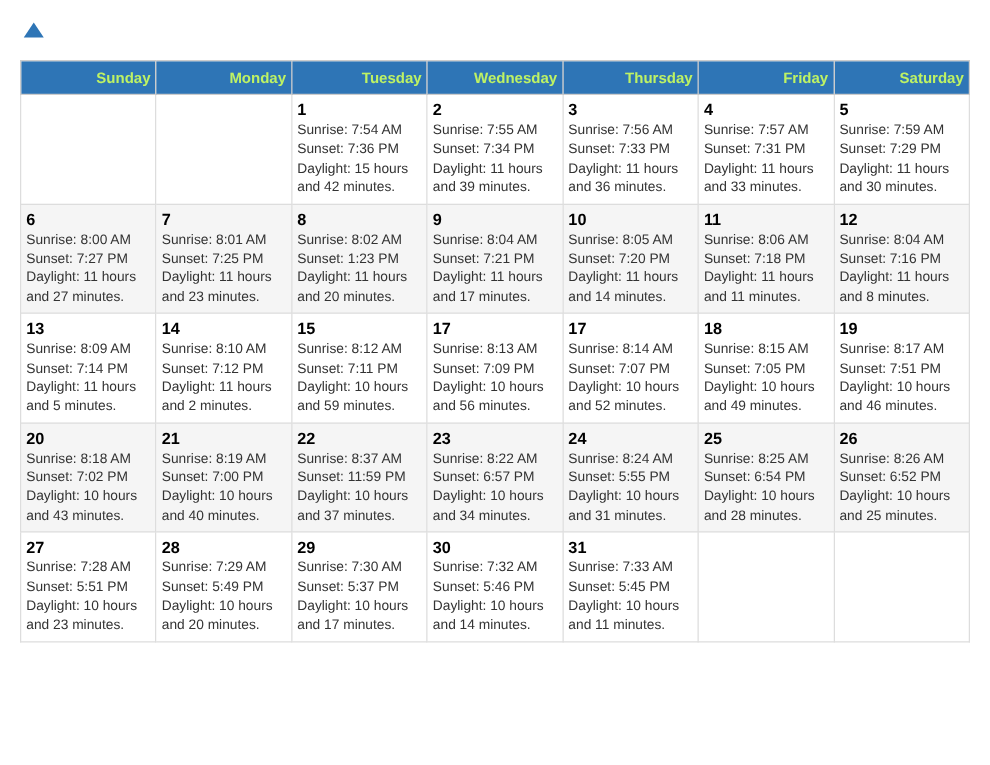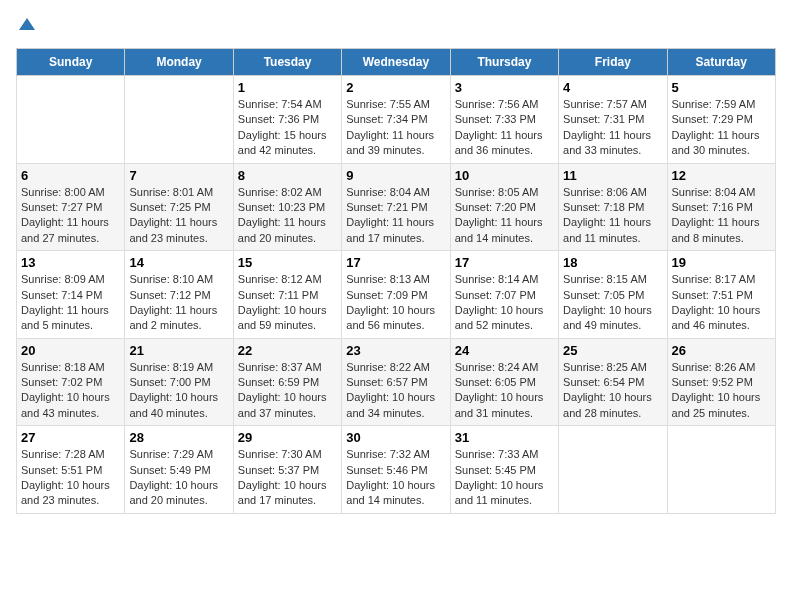--- a/index.html
+++ b/index.html
@@ -42,23 +42,23 @@
       font-size: 16px;
       color: #555;
     }
     table {
       width: 100%;
       border-collapse: collapse;
       font-size: 11px;
     }
     thead tr th {
       background-color: #2e75b6;
-      color: #ffffff;
+      color: #bef264;
       padding: 6px 4px;
-      text-align: center;
+      text-align: right;
       font-size: 12px;
       font-weight: bold;
       border: 1px solid #ccc;
     }
     tbody tr td {
       vertical-align: top;
       padding: 4px;
       border: 1px solid #ddd;
       min-height: 70px;
       width: 14.28%;
@@ -171,21 +171,21 @@
         <div class="day-info">
           <span>Sunrise: 8:01 AM</span><br>
           <span>Sunset: 7:25 PM</span><br>
           <span>Daylight: 11 hours and 23 minutes.</span>
         </div>
       </td>
         <td>
         <span class="day-number">8</span>
         <div class="day-info">
           <span>Sunrise: 8:02 AM</span><br>
-          <span>Sunset: 10:23 PM</span><br>
+          <span>Sunset: 1:23 PM</span><br>
           <span>Daylight: 11 hours and 20 minutes.</span>
         </div>
       </td>
         <td>
         <span class="day-number">9</span>
         <div class="day-info">
           <span>Sunrise: 8:04 AM</span><br>
           <span>Sunset: 7:21 PM</span><br>
           <span>Daylight: 11 hours and 17 minutes.</span>
         </div>
@@ -287,53 +287,53 @@
         <div class="day-info">
           <span>Sunrise: 8:19 AM</span><br>
           <span>Sunset: 7:00 PM</span><br>
           <span>Daylight: 10 hours and 40 minutes.</span>
         </div>
       </td>
         <td>
         <span class="day-number">22</span>
         <div class="day-info">
           <span>Sunrise: 8:37 AM</span><br>
-          <span>Sunset: 6:59 PM</span><br>
+          <span>Sunset: 11:59 PM</span><br>
           <span>Daylight: 10 hours and 37 minutes.</span>
         </div>
       </td>
         <td>
         <span class="day-number">23</span>
         <div class="day-info">
           <span>Sunrise: 8:22 AM</span><br>
           <span>Sunset: 6:57 PM</span><br>
           <span>Daylight: 10 hours and 34 minutes.</span>
         </div>
       </td>
         <td>
         <span class="day-number">24</span>
         <div class="day-info">
           <span>Sunrise: 8:24 AM</span><br>
-          <span>Sunset: 6:05 PM</span><br>
+          <span>Sunset: 5:55 PM</span><br>
           <span>Daylight: 10 hours and 31 minutes.</span>
         </div>
       </td>
         <td>
         <span class="day-number">25</span>
         <div class="day-info">
           <span>Sunrise: 8:25 AM</span><br>
           <span>Sunset: 6:54 PM</span><br>
           <span>Daylight: 10 hours and 28 minutes.</span>
         </div>
       </td>
         <td>
         <span class="day-number">26</span>
         <div class="day-info">
           <span>Sunrise: 8:26 AM</span><br>
-          <span>Sunset: 9:52 PM</span><br>
+          <span>Sunset: 6:52 PM</span><br>
           <span>Daylight: 10 hours and 25 minutes.</span>
         </div>
       </td>
       </tr>
       <tr>
         <td>
         <span class="day-number">27</span>
         <div class="day-info">
           <span>Sunrise: 7:28 AM</span><br>
           <span>Sunset: 5:51 PM</span><br>

